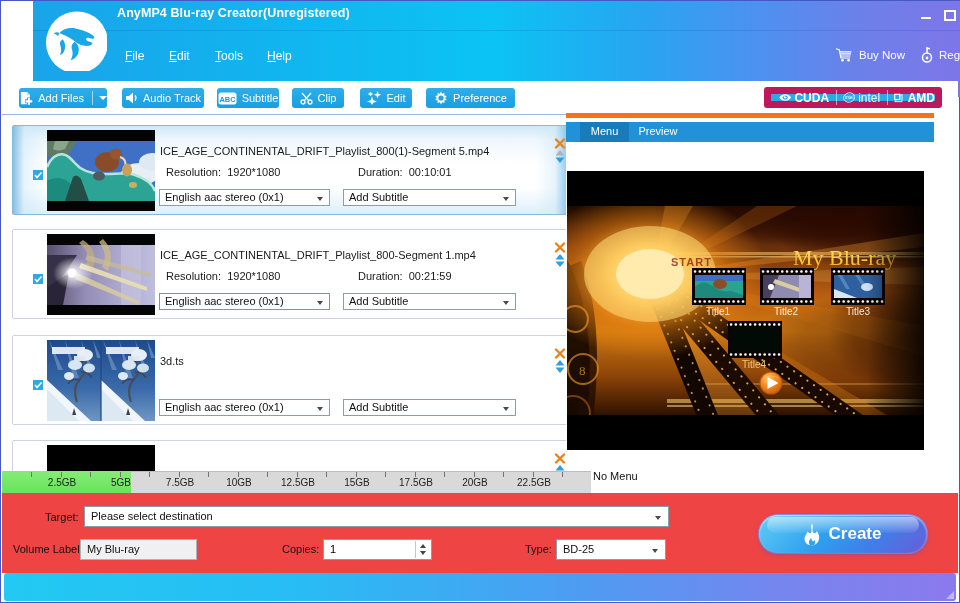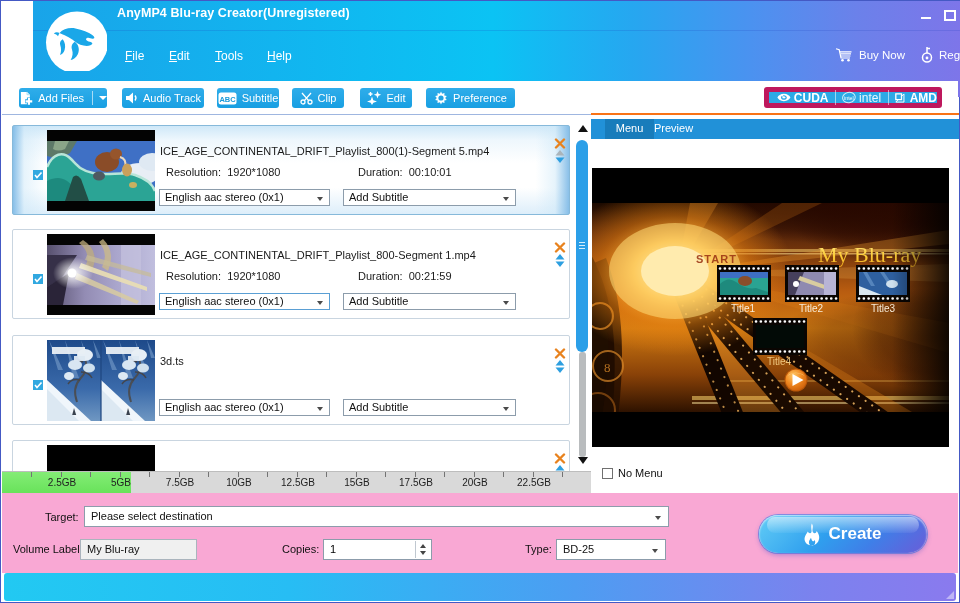--- a/index.html
+++ b/index.html
@@ -16,21 +16,21 @@
 #corner { position:absolute; right:0; top:0; width:0; height:0; border-top:7px solid #232887; border-left:7px solid transparent; }
 
 .menu { position:absolute; top:48px; color:#fff; font-size:12px; }
 .menu u { text-decoration:underline; }
 #buynow, #register { position:absolute; top:48px; color:#fff; font-size:11.5px; }
 
 #toolbar { position:absolute; left:1px; top:80px; width:956px; height:33px; background:#fff; }
 .tbtn { position:absolute; top:7px; height:20px; background:linear-gradient(180deg,#2fadea,#189fe2); border-radius:3px; color:#fff; font-size:11px;
   display:flex; align-items:center; justify-content:center; white-space:nowrap; }
 .tbtn svg { margin-right:5px; }
-#gpu { position:absolute; top:6px; left:762px; width:178px; height:21px; background:#2ca9e6; border:5px solid #be185d; border-radius:3px;
+#gpu { position:absolute; top:6px; left:762px; width:178px; height:21px; background:#2ca9e6; border:7px solid #be185d; border-radius:3px;
   display:flex; align-items:center; color:#fff; }
 #gpu .div { width:1px; height:15px; background:rgba(255,255,255,0.55); }
 
 #left { position:absolute; left:1px; top:113px; width:589px; height:357px; background:#fff; border-top:1px solid #9fb6e0; overflow:hidden; }
 .card { position:absolute; left:10px; width:558px; height:90px; background:#fff; border:1px solid #c9d5e0; border-radius:2px; }
 .card.sel { background:
    linear-gradient(90deg, rgba(125,185,230,0.9) 0%, rgba(205,232,248,0.5) 2%, rgba(255,255,255,0) 6%, rgba(255,255,255,0) 94%, rgba(205,232,248,0.5) 97.5%, rgba(125,185,230,0.9) 100%),
    linear-gradient(180deg, #cfe8f8 0%, #eef7fd 16%, #ffffff 42%, #ffffff 70%, #ddeefa 100%);
    border:1px solid #86b9da; }
 .cb { position:absolute; left:19px; top:41px; width:12px; height:12px; }
@@ -46,32 +46,32 @@
 #sb-up { position:absolute; left:576px; top:10px; width:0; height:0; border-left:5px solid transparent; border-right:5px solid transparent; border-bottom:7px solid #111; }
 #sb-dn { position:absolute; left:576px; top:342px; width:0; height:0; border-left:5px solid transparent; border-right:5px solid transparent; border-top:7px solid #111; }
 #sb-thumb { position:absolute; left:574px; top:25px; width:12px; height:212px; background:#2b9fe8; border-radius:6px; }
 #sb-rest { position:absolute; left:577px; top:237px; width:7px; height:105px; background:#b9bcbe; border-radius:3px; }
 
 #cap { position:absolute; left:1px; top:470px; width:589px; height:22px; background:#d9d9d9; border-top:1px solid #bdbdbd; }
 #capfill { position:absolute; left:0; top:0; width:129px; height:22px; background:linear-gradient(180deg,#84ec76,#67e259); }
 .cl { position:absolute; top:5px; font-size:10px; color:#222; transform:translateX(-50%); }
 .tick { position:absolute; top:0; width:1px; height:5px; background:#737373; }
 
-#right { position:absolute; left:590px; top:112px; width:368px; height:391px; background:#fff; border-top:2px solid #f97316; }
+#right { position:absolute; left:565px; top:112px; width:368px; height:391px; background:#fff; border-top:5px solid #f97316; }
 #tabbar { position:absolute; left:0; top:4px; width:368px; height:20px; background:#2191d8; }
 #tab-menu { position:absolute; left:14px; top:0; width:49px; height:20px; background:#187cbb; color:#fff; font-size:11px; text-align:center; line-height:19px; }
-#tab-prev { position:absolute; left:63px; top:0; width:58px; height:20px; color:#fff; font-size:11px; line-height:19px; }
+#tab-prev { position:absolute; left:63px; top:0; width:58px; height:20px; color:#fff; font-size:11px; text-align:center; line-height:19px; }
 #membar { position:absolute; left:0; top:24px; width:368px; height:29px; background:#fff; }
 #memtext { position:absolute; left:156px; top:8px; font-size:11px; color:#111; }
 #editicon { position:absolute; left:327px; top:5px; }
 #preview { position:absolute; left:1px; top:53px; width:357px; height:279px; background:#000; }
 #nomenu { position:absolute; left:11px; top:352px; font-size:11px; color:#111; }
 #nomenu .box { display:inline-block; width:11px; height:11px; border:1px solid #707070; background:#fff; vertical-align:-2px; margin-right:5px; }
 
-#form { position:absolute; left:1px; top:492px; width:956px; height:80px; background:#f9a8d4; }
+#form { position:absolute; left:1px; top:492px; width:956px; height:80px; background:#ef4444; }
 .flabel { position:absolute; font-size:11px; color:#111; }
 .combo { position:absolute; height:21px; background:#fff; border:1px solid #8c9cab; font-size:11px; color:#111; line-height:19px; padding-left:6px; }
 .combo .car { position:absolute; right:7px; top:8.5px; width:0; height:0; border-left:3.5px solid transparent; border-right:3.5px solid transparent; border-top:4px solid #4a4a4a; }
 #vol { position:absolute; left:78px; top:46px; width:117px; height:21px; background:#f0f0f0; border:1px solid #aab4bd; font-size:11px; line-height:19px; padding-left:6px; color:#111; }
 #copies { position:absolute; left:321px; top:46px; width:109px; height:21px; background:#fff; border:1px solid #8c9cab; font-size:11px; line-height:19px; padding-left:6px; }
 #spin { position:absolute; right:1px; top:1px; width:15px; height:17px; border-left:1px solid #c0c8d0; }
 #create { position:absolute; left:757px; top:22px; width:168px; height:38px; border-radius:19px;
   background:linear-gradient(135deg,#62cdf6 0%,#2f9fee 42%,#3f7fe8 68%,#6a5cd8 100%);
   box-shadow:inset 0 1px 2px rgba(255,255,255,0.7), 0 2px 5px rgba(80,80,200,0.45), 0 0 0 1px #8a90e0;
   color:#fff; font-size:17px; font-weight:bold; text-align:center; line-height:38px; }

